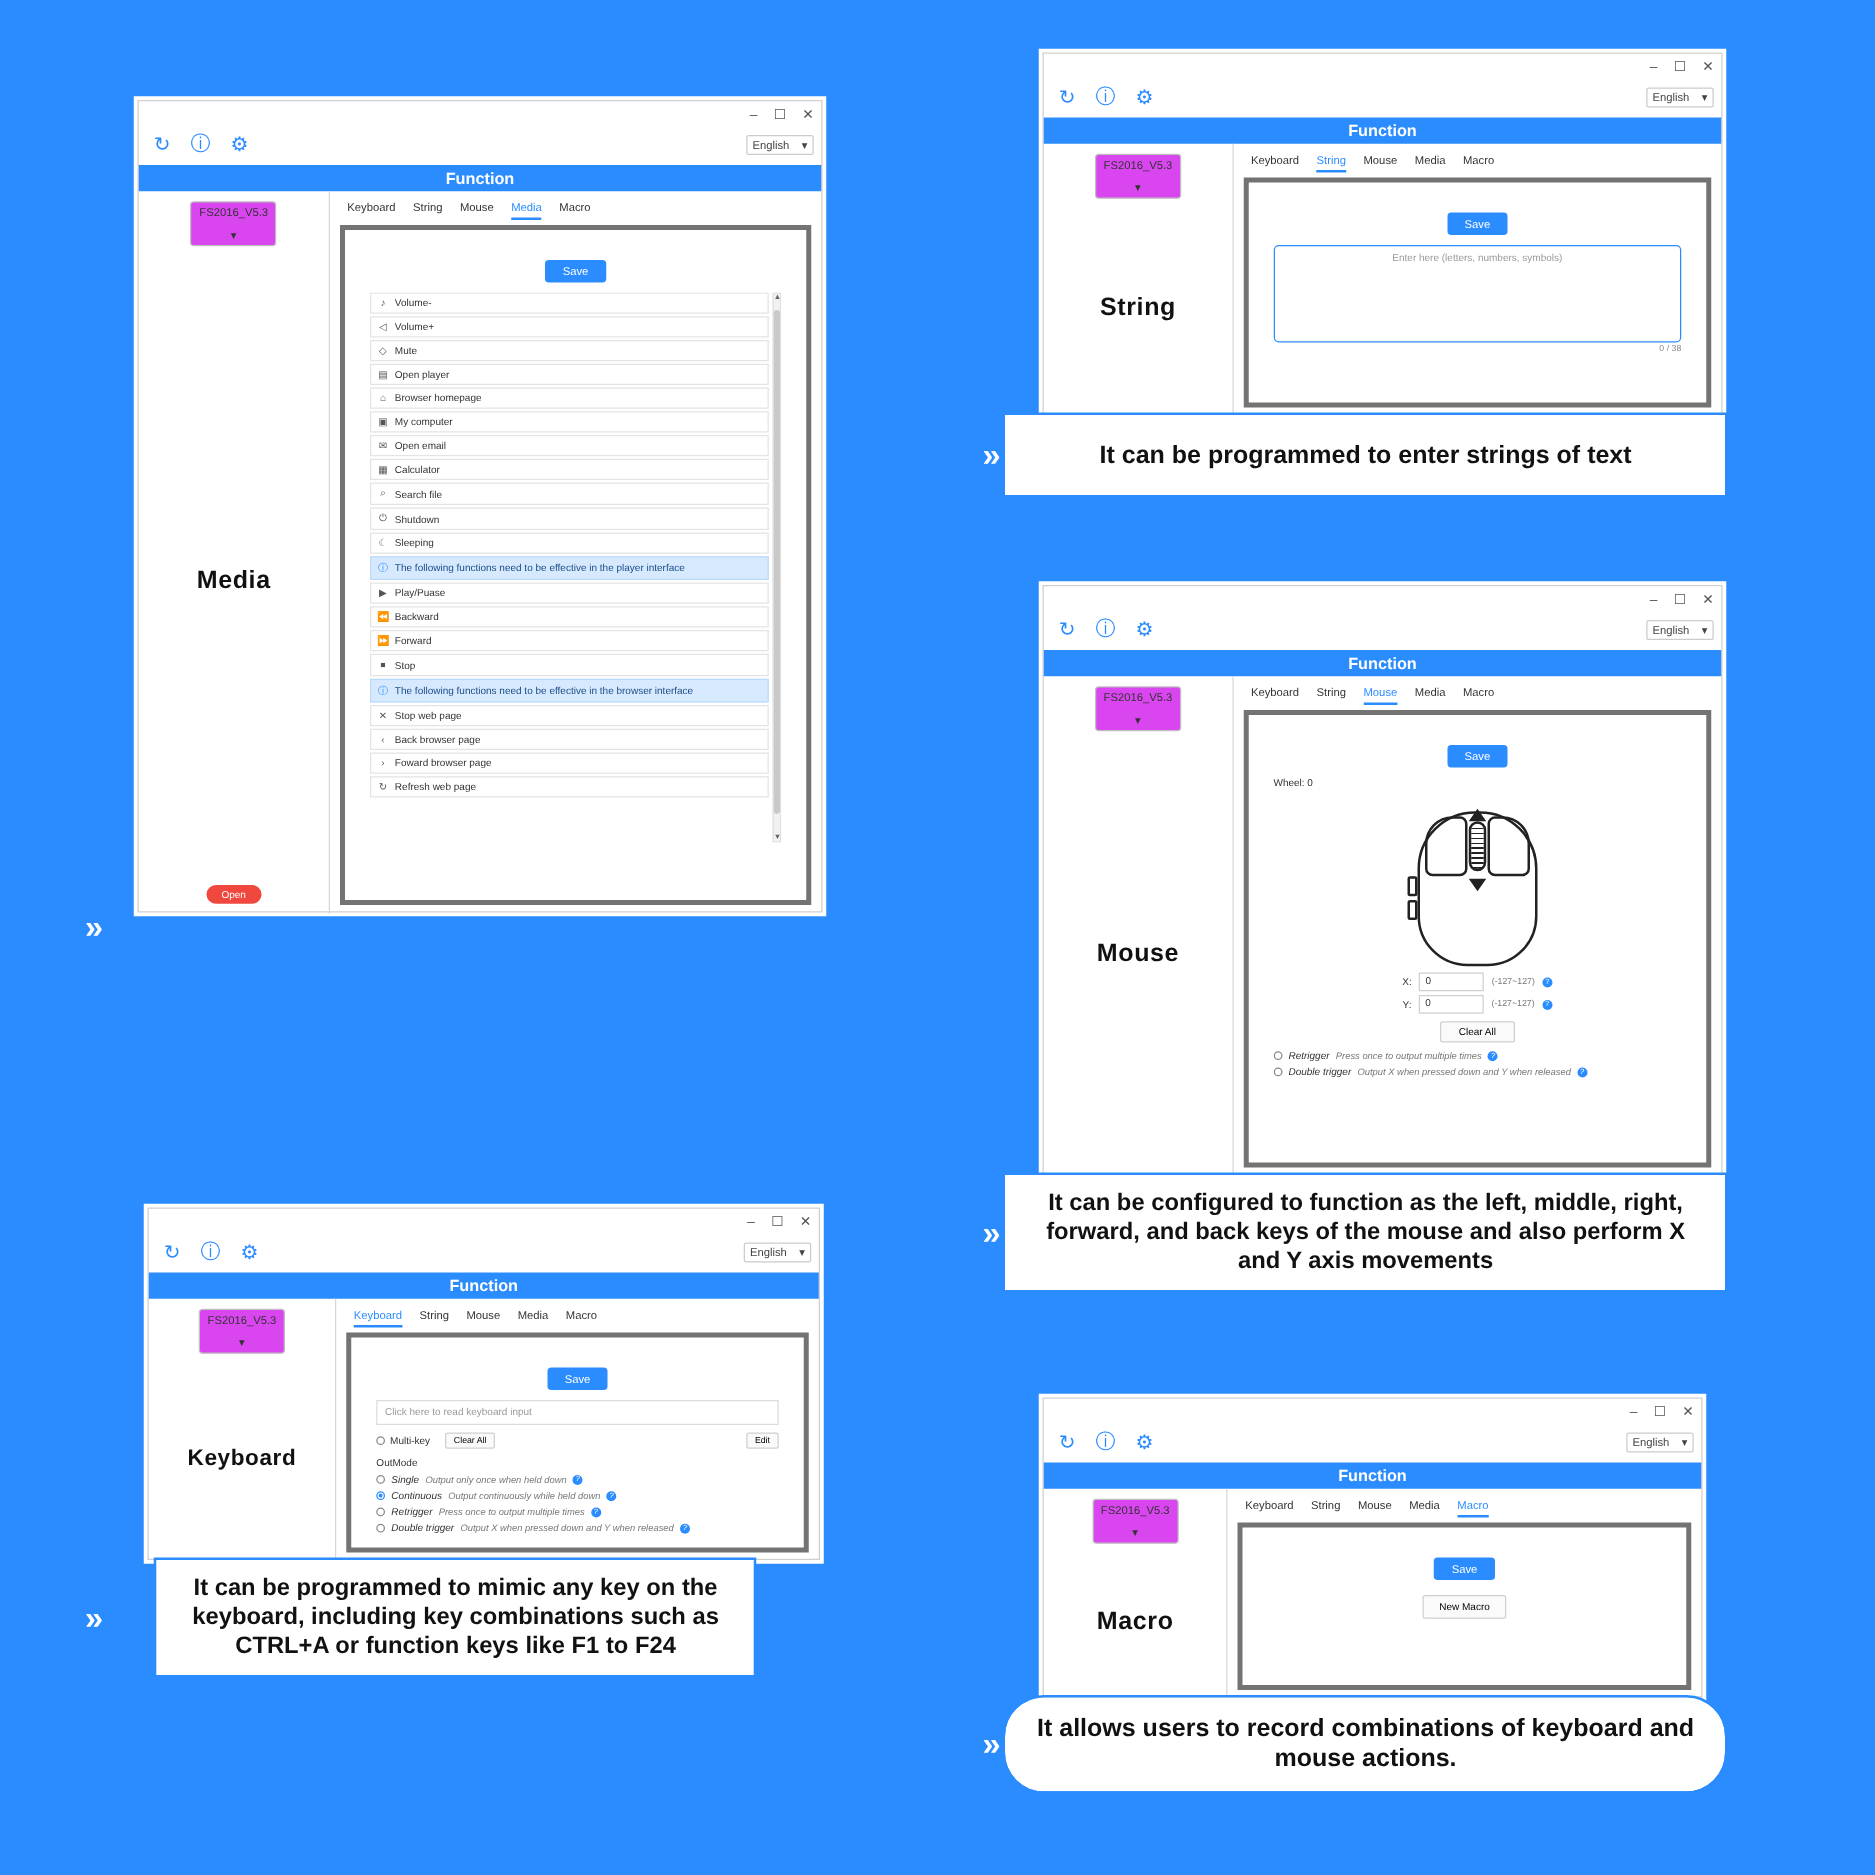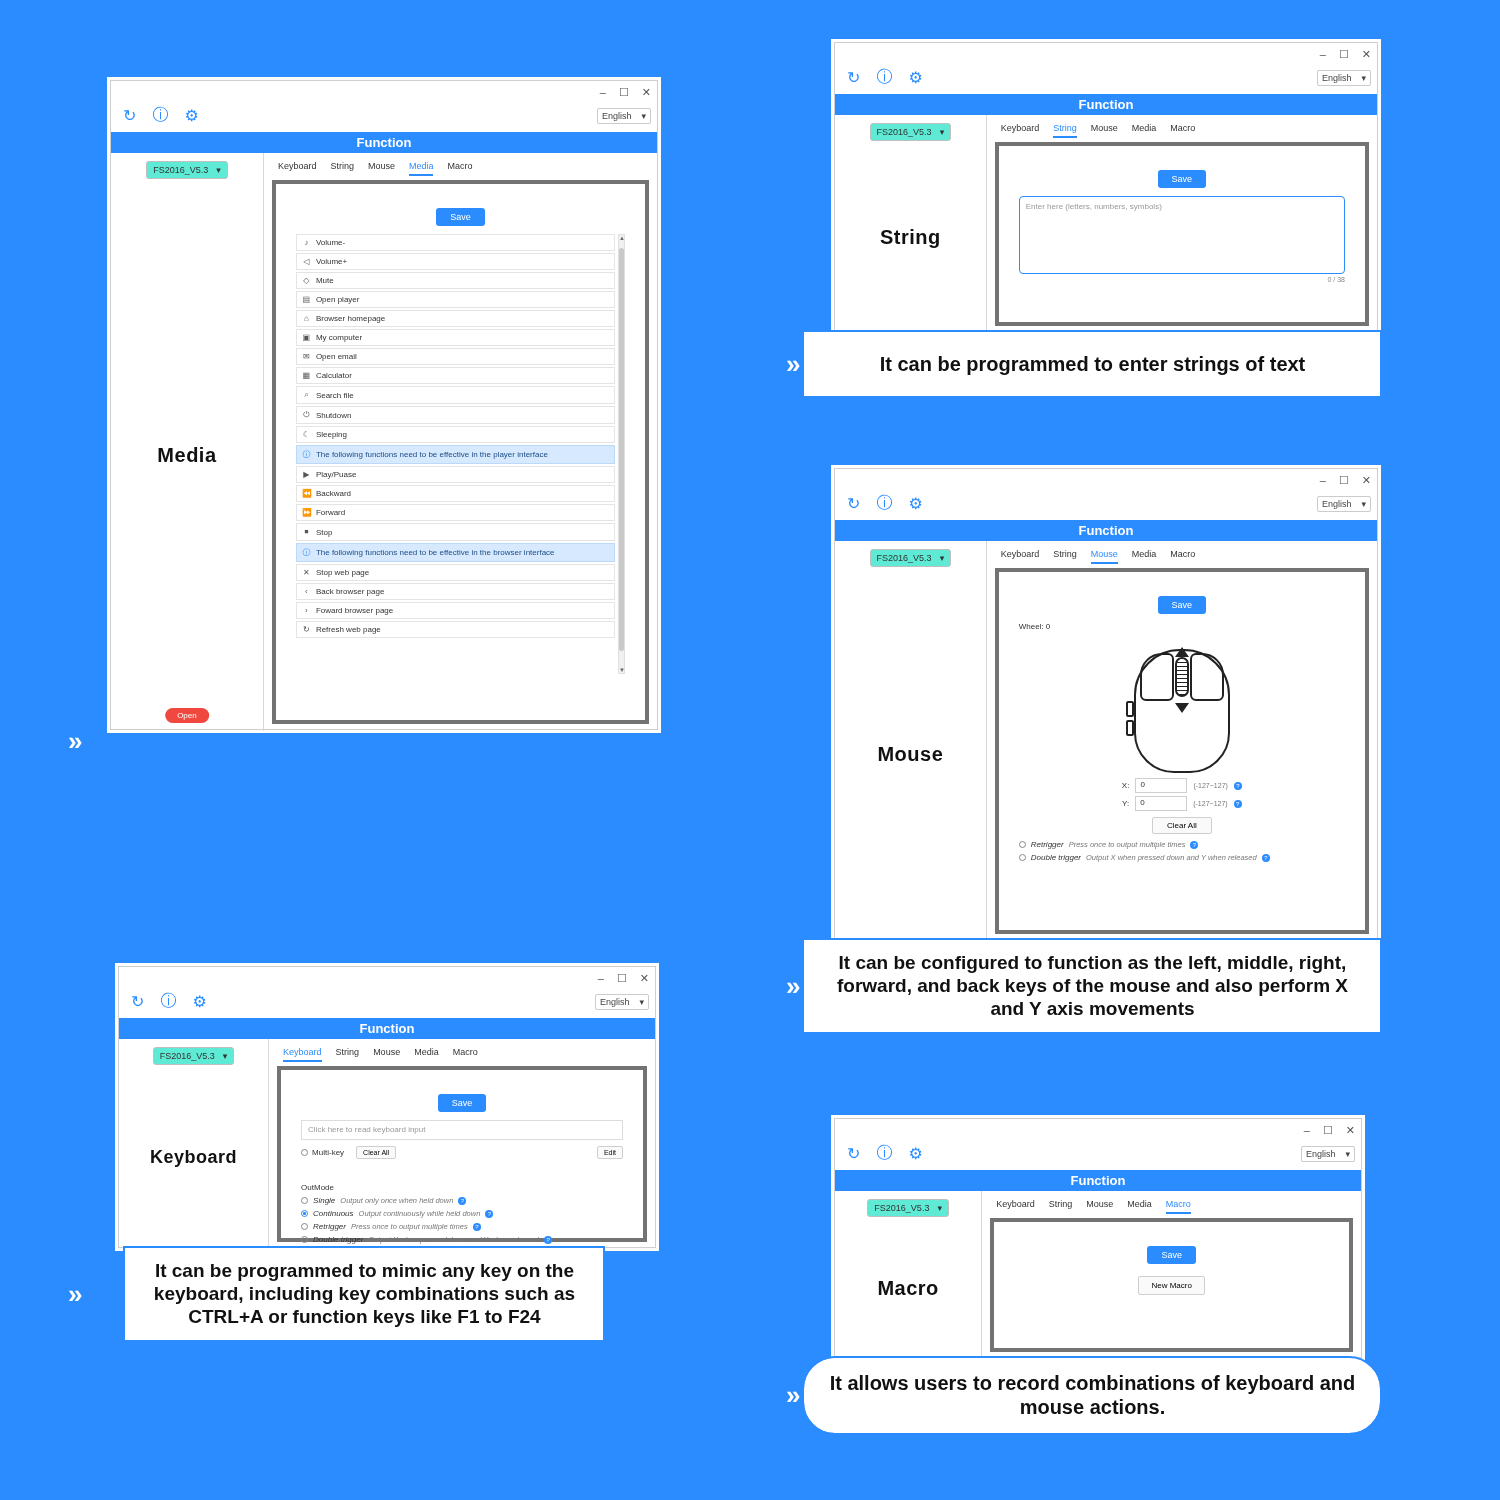--- a/index.html
+++ b/index.html
@@ -59,21 +59,22 @@
     display:flex; flex-direction:column; align-items:center;
     position:relative;
   }
   .dev-select {
     margin-top:8px;
     border:1px solid #bfbfbf;
     border-radius:3px;
     font-size:9px; color:#333;
     padding:3px 6px;
     display:flex; align-items:center; gap:8px;
-    background:#5eead4;
+    background:#d946ef;
+    flex-direction:column;
   }
   .side-label {
     flex:1;
     display:flex; align-items:center; justify-content:center;
     font-size:20px; color:#111; font-weight:bold;
     letter-spacing:.5px;
   }
   .main { flex:1; padding:0 8px 8px 8px; }
   .tabs { display:flex; gap:14px; font-size:9px; color:#333; padding:8px 4px 4px 6px; }
   .tab { padding-bottom:3px; cursor:pointer; }
@@ -128,20 +129,21 @@
     background:#f0483e; color:#fff; font-size:8px;
     border:none; border-radius:9px; padding:3px 12px; cursor:pointer;
   }
 
   
   .string-area {
     border:1px solid #2b8cff; border-radius:4px;
     height:78px; width:100%;
     font-size:8px; color:#9a9a9a; padding:5px 6px;
     position:relative;
+    text-align:center;
   }
   .char-count { text-align:right; font-size:7px; color:#888; margin-top:2px; }
 
   
   .kb-input {
     border:1px solid #dcdcdc; height:20px; width:100%;
     font-size:8px; color:#9a9a9a; padding:4px 6px; margin-bottom:6px;
   }
   .kb-opts { display:flex; align-items:center; gap:12px; font-size:8px; color:#333; }
   .mini-btn { border:1px solid #cfcfcf; background:#fafafa; font-size:7px; padding:2px 6px; border-radius:2px; cursor:pointer; }
@@ -353,21 +355,21 @@
           <button class="btn-save">Save</button>
           <div class="kb-input">Click here to read keyboard input</div>
           <div class="kb-opts">
             <span style="display:flex;align-items:center;gap:4px;">
               <span class="radio"></span>
               <span>Multi-key</span>
             </span>
             <button class="mini-btn">Clear All</button>
             <button class="mini-btn" style="margin-left:auto;">Edit</button>
           </div>
-          <div style="font-size:8px;color:#333;margin-top:24px;">OutMode</div>
+          <div style="font-size:8px;color:#333;margin-top:7px;">OutMode</div>
           <div id="kb-opts">
               <div class="opt-row">
                 <span class="radio"></span>
                 <span>Single</span>
                 <span class="desc">Output only once when held down</span>
                 <span class="help">?</span>
               </div>
               <div class="opt-row">
                 <span class="radio on"></span>
                 <span>Continuous</span>

